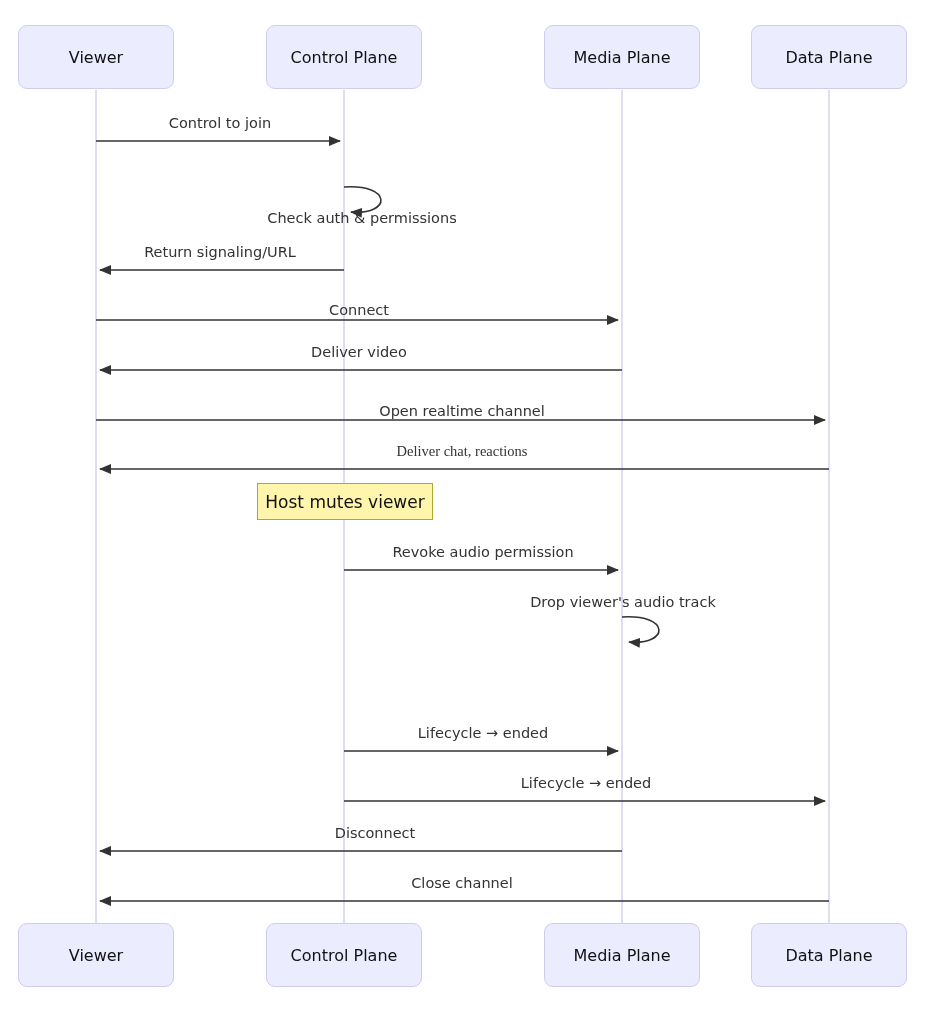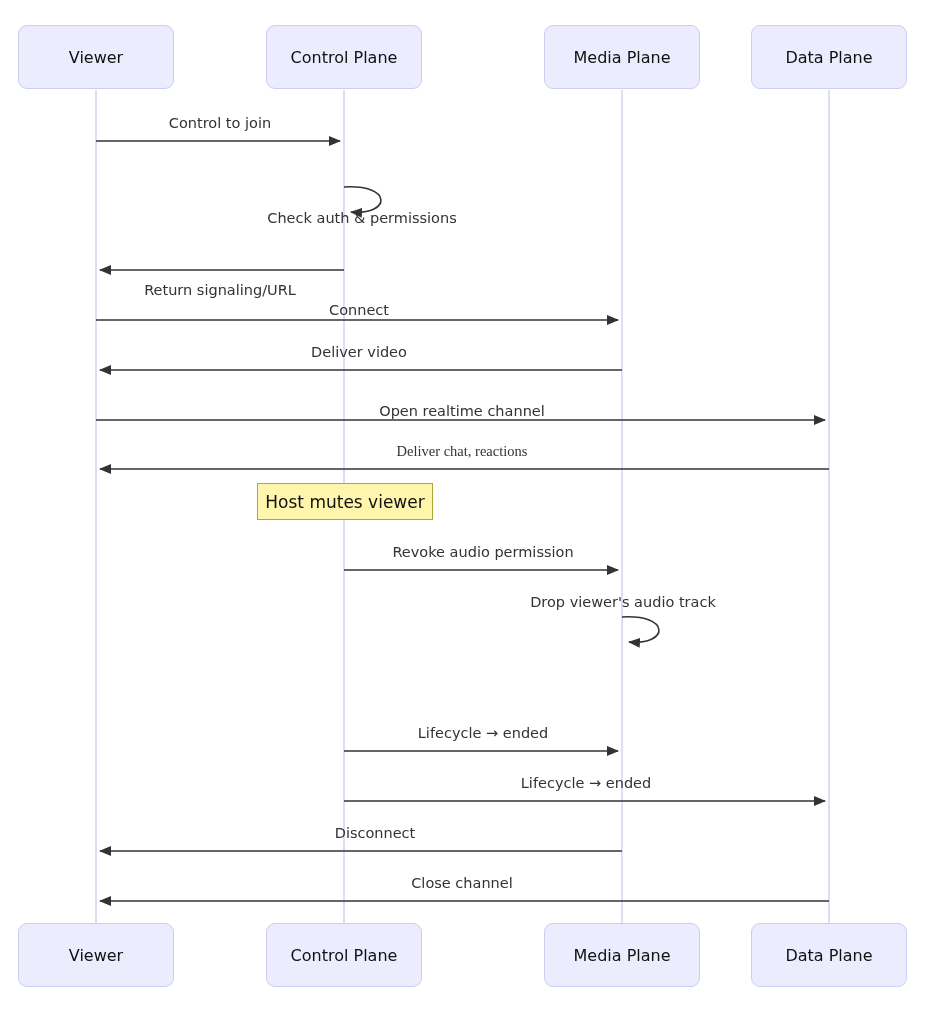--- a/index.html
+++ b/index.html
@@ -91,21 +91,21 @@
   <div class="actor-box" style="left:544px; top:25px; width:156px;">Media Plane</div>
   <div class="actor-box" style="left:751px; top:25px; width:156px;">Data Plane</div>
 
   <div class="actor-box" style="left:18px;  top:923px; width:156px;">Viewer</div>
   <div class="actor-box" style="left:266px; top:923px; width:156px;">Control Plane</div>
   <div class="actor-box" style="left:544px; top:923px; width:156px;">Media Plane</div>
   <div class="actor-box" style="left:751px; top:923px; width:156px;">Data Plane</div>
 
   <div class="msg-label" style="left:220px; top:113px;">Control to join</div>
   <div class="msg-label" style="left:362px; top:162px;margin-top:46px;">Check auth &amp; permissions</div>
-  <div class="msg-label" style="left:220px; top:242px;margin-top:38px;">Return signaling/URL</div>
+  <div class="msg-label" style="left:220px; top:242px;">Return signaling/URL</div>
   <div class="msg-label" style="left:359px; top:300px;">Connect</div>
   <div class="msg-label" style="left:359px; top:342px;">Deliver video</div>
   <div class="msg-label" style="left:462px; top:392px;margin-top:9px;">Open realtime channel</div>
   <div class="msg-label" style="left:462px; top:441px;font-family:Liberation Serif, serif;">Deliver chat, reactions</div>
   <div class="msg-label" style="left:483px; top:542px;">Revoke audio permission</div>
   <div class="msg-label" style="left:623px; top:592px;">Drop viewer's audio track</div>
   <div class="msg-label" style="left:483px; top:723px;">Lifecycle → ended</div>
   <div class="msg-label" style="left:586px; top:773px;">Lifecycle → ended</div>
   <div class="msg-label" style="left:375px; top:823px;">Disconnect</div>
   <div class="msg-label" style="left:462px; top:873px;">Close channel</div>

